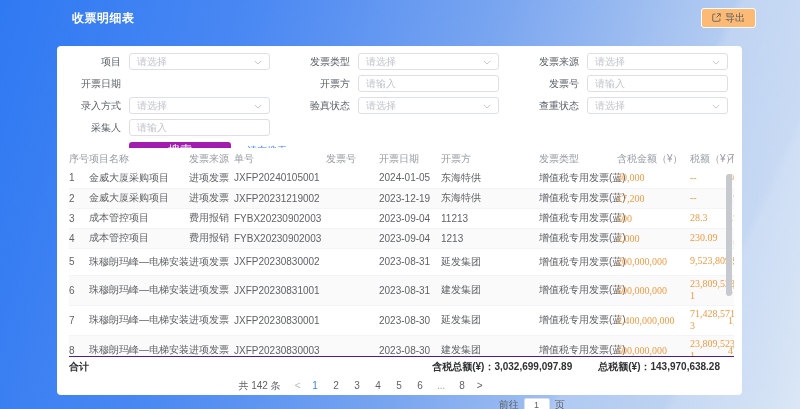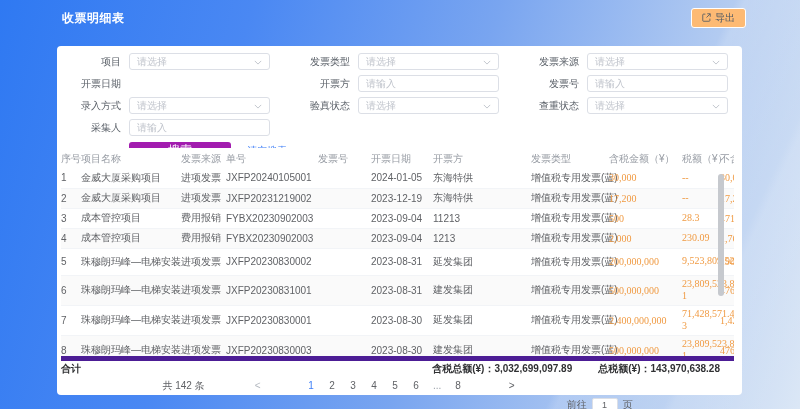--- a/index.html
+++ b/index.html
@@ -6,21 +6,21 @@
   html,body { width:800px; height:409px; overflow:hidden; }
   body {
     font-family:"Liberation Sans", sans-serif;
     position:relative;
     background:linear-gradient(105deg,#2f79f2 0%,#4a88f3 28%,#79a5f0 55%,#b7cef1 82%,#dbe7f6 100%);
   }
   .bg-ray { position:absolute; right:0; top:0; width:300px; height:409px; pointer-events:none;
     background:linear-gradient(115deg, rgba(255,255,255,0) 48%, rgba(255,255,255,.14) 50%, rgba(255,255,255,0) 72%, rgba(255,255,255,.10) 74%, rgba(255,255,255,0) 95%); }
 
   
-  .topbar { position:absolute; left:62px; top:6px; width:684px; height:24px; display:flex; align-items:center; }
+  .topbar { position:absolute; left:72px; top:6px; width:684px; height:24px; display:flex; align-items:center; }
   .page-title { color:#fff; font-size:12px; font-weight:bold; letter-spacing:.5px; }
   .export-btn { margin-left:auto; height:20px; background:#fdba74; border-radius:3px; border:1px solid #fff;
     display:flex; align-items:center; padding:0 10px; font-size:10px; color:#4f5964; cursor:pointer; }
   .export-btn svg { margin-right:4px; }
 
   
   .filter-card { position:absolute; left:57px; top:46px; width:685px; height:113px; background:#fff; border-radius:4px; padding:7px 14px 0 6px; }
   .filter-grid { display:grid; grid-template-columns:1fr 1fr 1fr; column-gap:22px; row-gap:5px; }
   .field { display:flex; align-items:center; height:17px; }
   .field-label { width:58px; text-align:right; margin-right:8px; font-size:10px; color:#5a6068; flex:none; }
@@ -30,40 +30,40 @@
   .date-sep { color:#606266; flex:none; padding:0 6px; }
   .date-part { flex:1; }
   .cal { flex:none; margin-right:5px; }
   input.text { width:100%; border:none; outline:none; font-size:10px; color:#333; background:transparent; }
   input.text::placeholder { color:#c0c4cc; }
   .actions { margin-top:6px; margin-left:66px; display:flex; align-items:center; }
   .search-btn { width:102px; height:17px; background:#a21caf; color:#fff; font-size:12px; border:none; border-radius:3px; cursor:pointer; }
   .clear-link { margin-left:16px; font-size:10px; color:#3d7ef7; cursor:pointer; }
 
   
-  .table-card { position:absolute; left:57px; top:148px; width:685px; height:247px; background:#fff; border-radius:4px; padding:2px 8px 0 4px; }
+  .table-card { position:absolute; left:57px; top:148px; width:685px; height:247px; background:#fff; border-radius:4px; padding:2px 8px 0 12px; }
   .table-clip { height:206px; overflow:hidden; position:relative; }
   table { border-collapse:collapse; table-layout:fixed; width:743px; }
   col.c0{width:20px} col.c1{width:100px} col.c2{width:45px} col.c3{width:92px} col.c4{width:53px}
   col.c5{width:62px} col.c6{width:98px} col.c7{width:78px} col.c8{width:73px} col.c9{width:38px} col.c10{width:84px}
   th { font-size:10px; font-weight:normal; color:#969ba3; text-align:left; height:18px; padding:0 3px 0 0; white-space:nowrap; }
   td { font-size:10px; color:#606266; padding:2px 3px 2px 0; border-bottom:1px solid #f2f4f7; white-space:nowrap; vertical-align:middle; }
   tr.r0 td { height:20px; }
   tr.r1 td { height:27px; }
   tr.alt td { background:#fafafa; }
   .amt { color:#f09b44;font-family:Liberation Serif, serif; }
   .tax-wrap { display:inline-block; width:54px; white-space:normal; word-break:break-all; line-height:1.25; }
   .vscroll { position:absolute; left:657px; top:24px; width:6px; height:122px; background:#c6c9ce; border-radius:3px; }
 
-  .totals { height:20px; border-top:5px solid #4c1d95; display:flex; align-items:center; font-size:10px; font-weight:bold; color:#303133; }
+  .totals { height:20px; border-top:1px solid #4c1d95; display:flex; align-items:center; font-size:10px; font-weight:bold; color:#303133; }
   .totals .sum-label { margin-right:auto; }
   .totals .tot { margin-left:26px; }
   .totals .tot:last-child { margin-right:14px; }
 
-  .pagination { height:19px; display:flex; align-items:center; justify-content:center; font-size:10px; color:#606266;gap:36px; }
+  .pagination { height:19px; display:flex; align-items:center; justify-content:center; font-size:10px; color:#606266; }
   .pg-total { margin-right:10px; }
   .pg-arrow { width:14px; text-align:center; cursor:pointer; color:#b4b9c0; }
   .pg-arrow.next { color:#606266; }
   .pg-num { width:15px; text-align:center; margin:0 3px; cursor:pointer; }
   .pg-num.active { color:#3d7ef7; }
   .pg-ellipsis { width:15px; text-align:center; color:#9aa0a8; margin:0 3px; }
   .goto { display:flex; align-items:center; margin-left:12px;margin-top:38px; }
   .goto input { width:26px; height:14px; border:1px solid #dcdfe6; border-radius:2px; text-align:center; font-size:9px; color:#606266; margin:0 5px; outline:none; }
 </style>
 </head>

